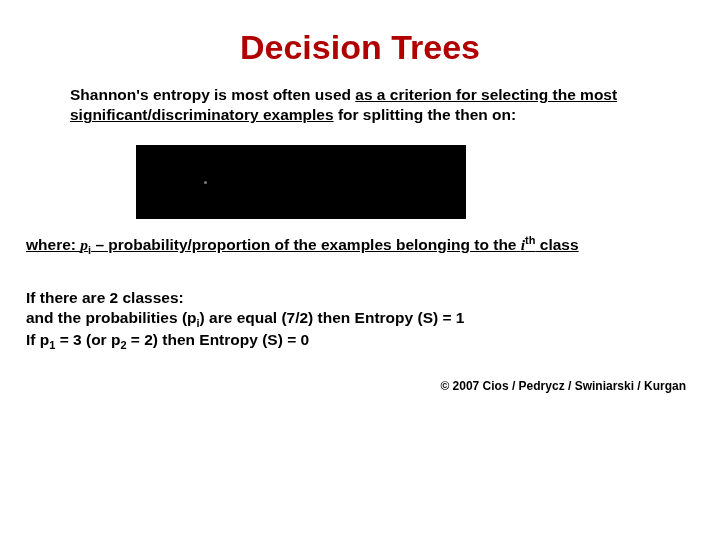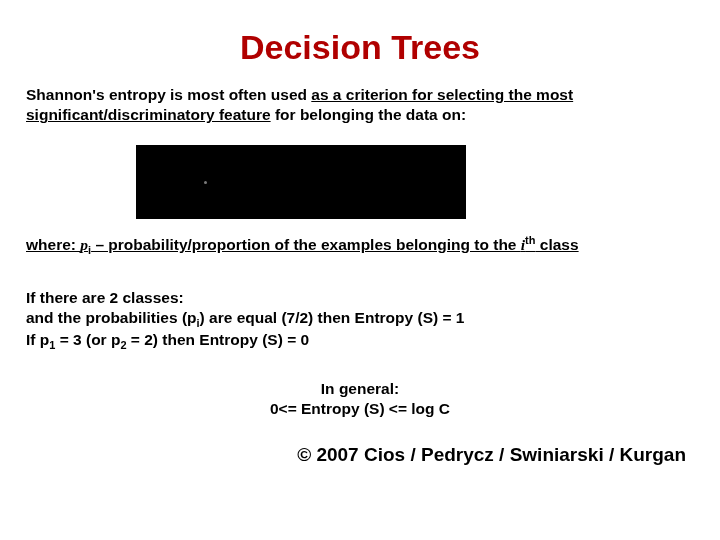--- a/index.html
+++ b/index.html
@@ -25,20 +25,21 @@
     padding-top: 28px;
     padding-bottom: 18px;
   }
   .body {
     padding: 0 26px;
     font-size: 15.5px;
     line-height: 1.3;
   }
   .intro {
     font-weight: bold;
+    margin-left: 44px;
   }
   .formula-box {
     background: #000;
     width: 330px;
     height: 74px;
     margin: 20px 0 14px 110px;
     position: relative;
   }
   .formula-dot {
     position: absolute;
@@ -71,53 +72,49 @@
     margin-bottom: 26px;
   }
   .general {
     text-align: center;
     font-weight: bold;
     margin-bottom: 24px;
   }
   .copyright {
     text-align: right;
     font-weight: bold;
-    font-size: 19px;
+    font-size: 12px;
     padding-right: 8px;
   }
 </style>
 </head>
 <body>
 
 <div class="slide">
 
   <div class="title">Decision Trees</div>
 
   <div class="body">
 
     <div class="intro">
       <span>Shannon's entropy is most often used </span><u>as a criterion for selecting the most</u><br>
-      <u>significant/discriminatory feature</u><span> for belonging the data on:</span>
+      <u>significant/discriminatory examples</u><span> for splitting the then on:</span>
     </div>
 
     <div class="formula-box">
       <div class="formula-dot"></div>
     </div>
 
     <div class="where-line">
       <span>where: </span><i>p</i><span class="sub">i</span><span> – probability/proportion of the examples belonging to the </span><i>i</i><span class="sup">th</span><span> class</span>
     </div>
 
     <div class="two-class">
       <span>If there are 2 classes:</span><br>
       <span>and the probabilities (p</span><span class="sub">i</span><span>) are equal (7/2)  then  Entropy (S) = 1</span><br>
       <span>If  p</span><span class="sub">1</span><span> = 3  (or  p</span><span class="sub">2</span><span> = 2)  then   Entropy (S) = 0</span>
     </div>
 
-    <div class="general">
-      <span>In general:</span><br>
-      <span>0&lt;=  Entropy (S)  &lt;= log C</span>
-    </div>
 
     <div class="copyright">© 2007 Cios / Pedrycz / Swiniarski / Kurgan</div>
 
   </div>
 </div>
 
 </body></html>

